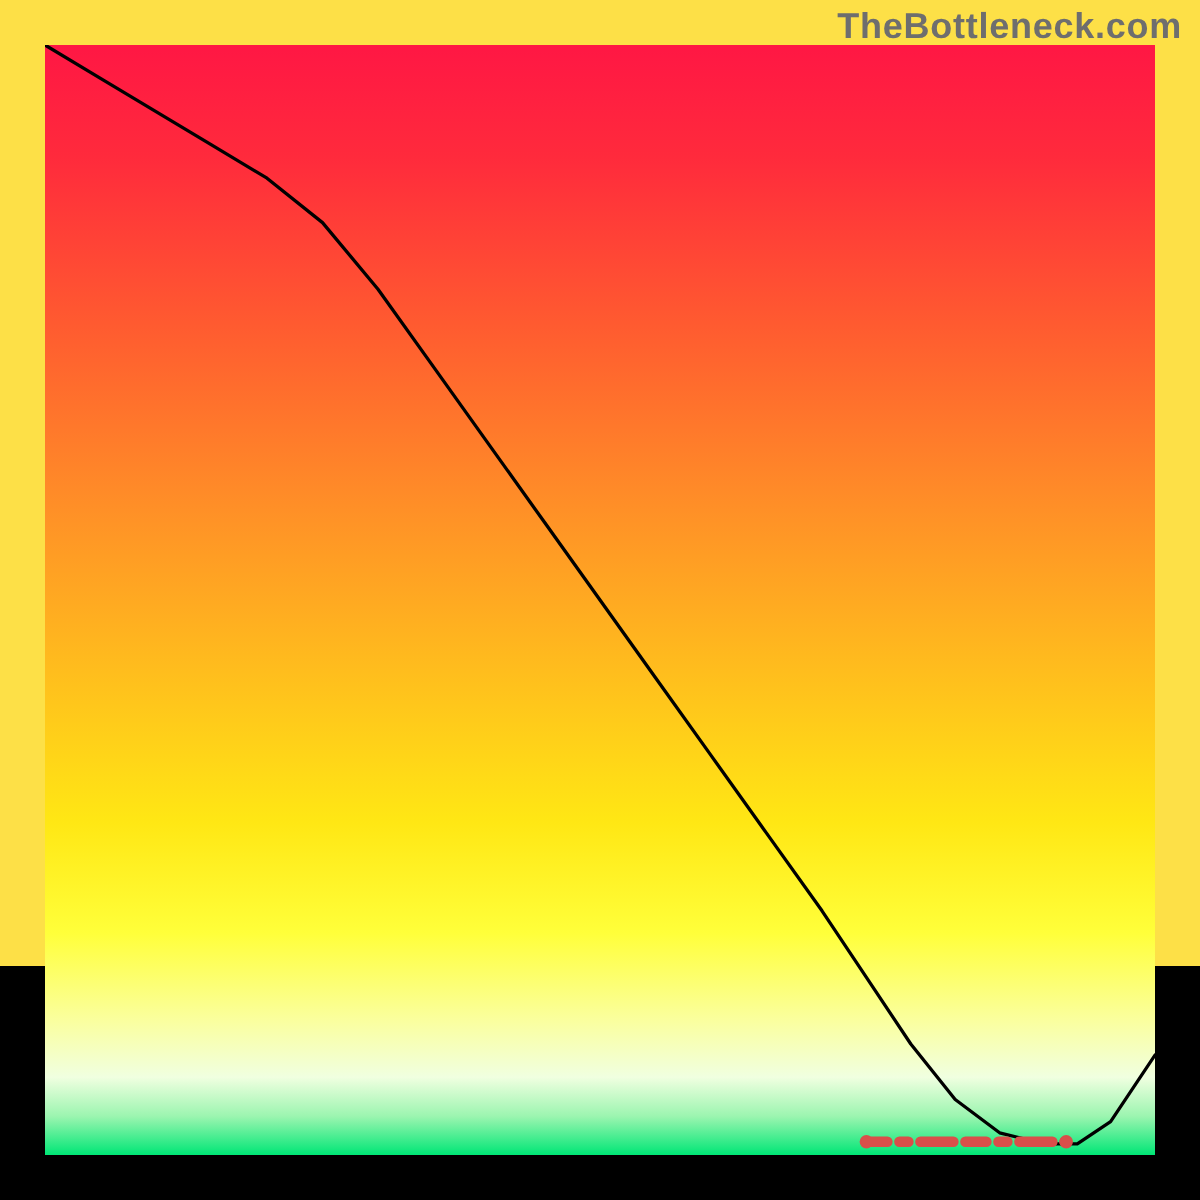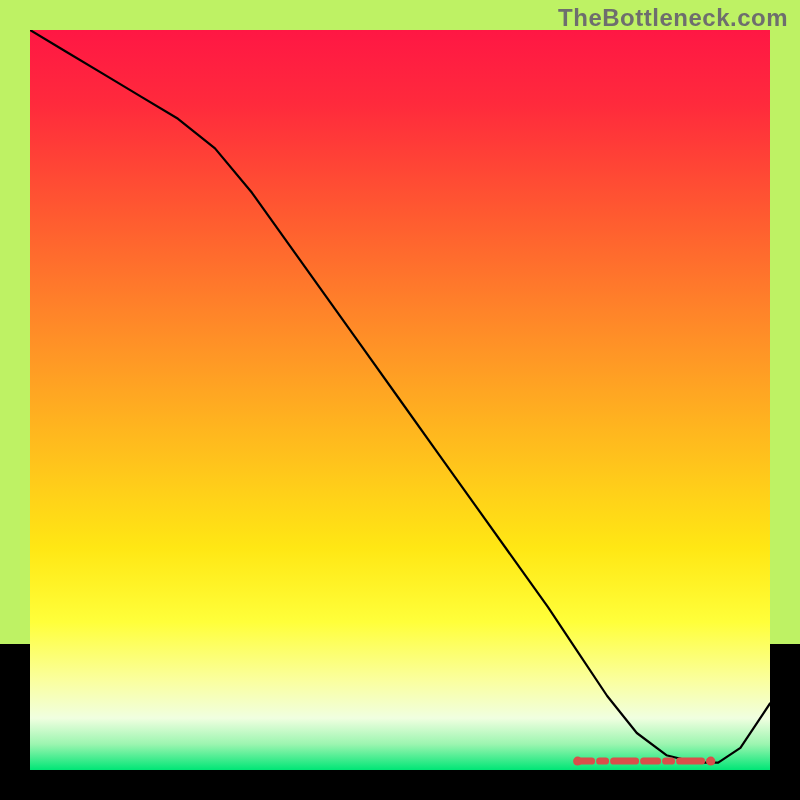--- a/index.html
+++ b/index.html
@@ -7,21 +7,21 @@
     padding: 0;
     width: 800px;
     height: 800px;
     background: #000;
     font-family: Arial, Helvetica, sans-serif;
   }
   .frame {
     position: relative;
     width: 800px;
     height: 644px;
-    background: #bef264;
+    background: #fde047;
   }
   .watermark {
     position: absolute;
     top: 4px;
     right: 12px;
     color: #6e6e6e;
     font-size: 24px;
     font-weight: bold;
     letter-spacing: 0.5px;
     z-index: 5;

